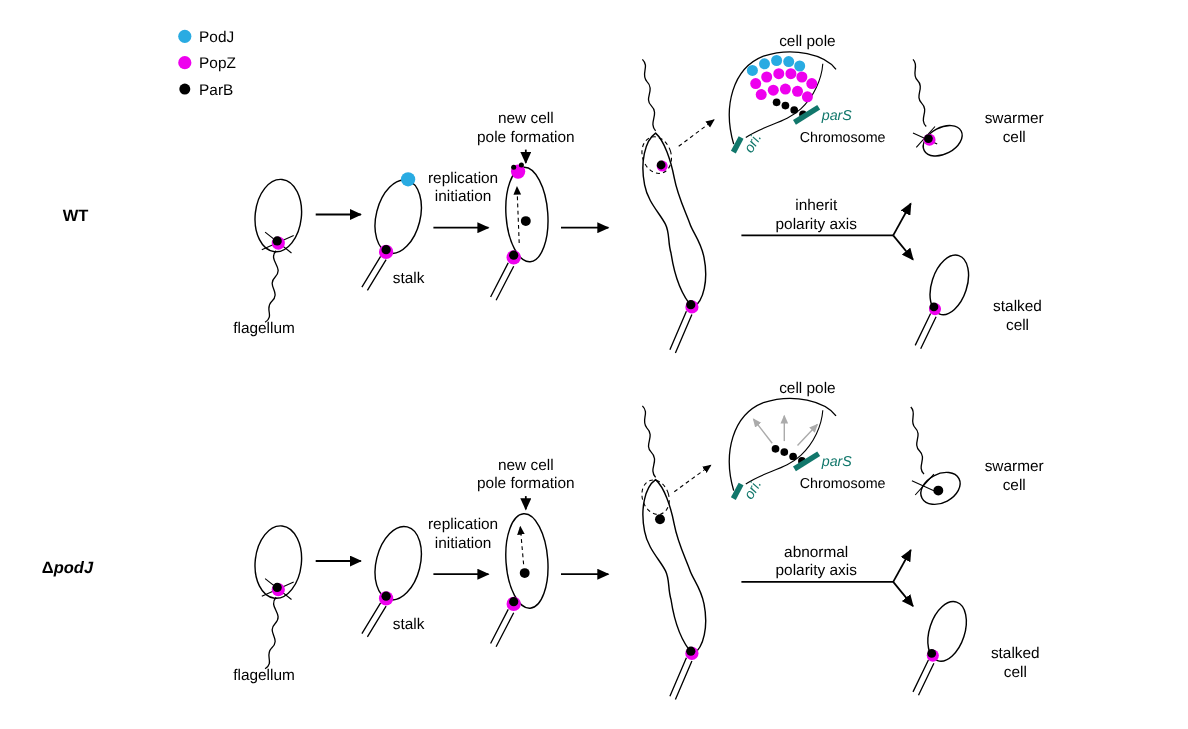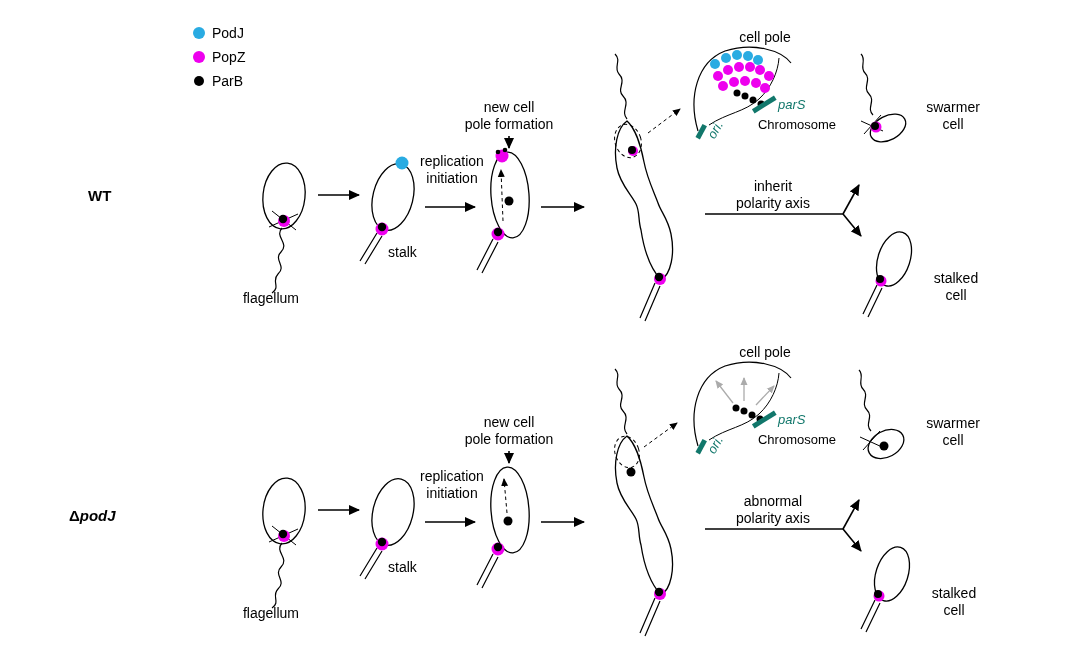--- a/index.html
+++ b/index.html
@@ -1,16 +1,16 @@
 <!DOCTYPE html>
 <html style="--podj: #29ABE2; --popz: #EE00EE; --parb: #000000; --teal: #11776B; --gray: #ABABAB; --background: #FFFFFF;"><head>
 <meta charset="utf-8">
 <style>
   html,body{margin:0;padding:0;background:#fff;}
-  #stage{position:relative;width:997px;height:663px;background:#fff;overflow:hidden;margin-left:31px;}
+  #stage{position:relative;width:997px;height:663px;background:#fff;overflow:hidden;}
   svg{display:block;}
   text{font-family:"Liberation Sans","DejaVu Sans",sans-serif;font-size:14px;fill:#000;}
   .bold{font-weight:bold;font-size:15px;}
   .mid{text-anchor:middle;}
   .italic{font-style:italic;}
   .small{font-size:13px;}
   .t-teal{fill:var(--teal);}
   .cell{fill:#fff;stroke:#000;stroke-width:1.3;}
   .line{fill:none;stroke:#000;stroke-width:1.2;}
   .thin{fill:none;stroke:#000;stroke-width:1;}

